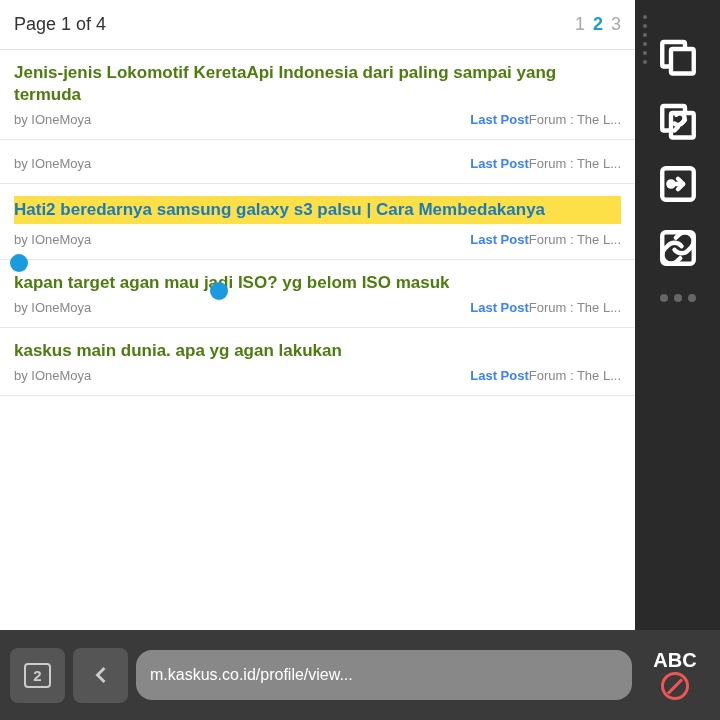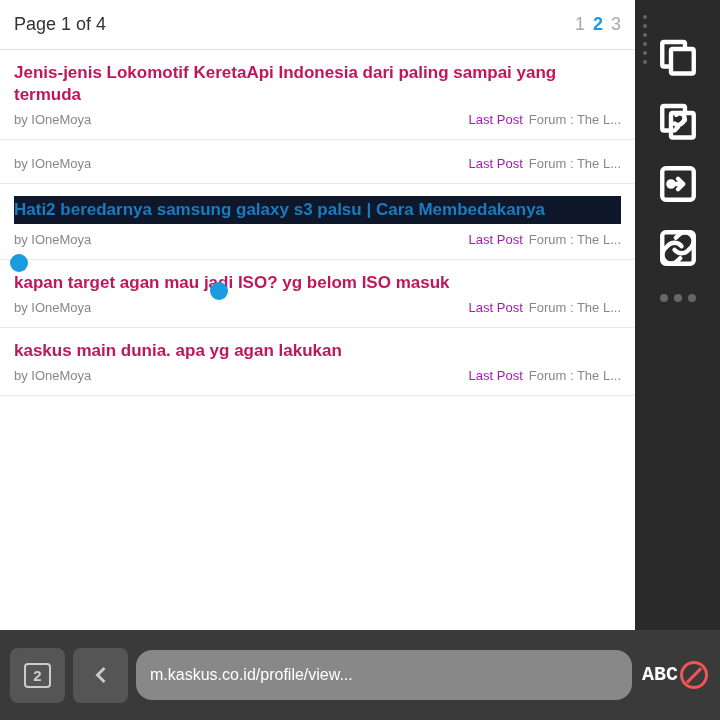--- a/index.html
+++ b/index.html
@@ -56,55 +56,56 @@
 
     
     .list-item {
       padding: 12px 14px;
       border-bottom: 1px solid #e8e8e8;
     }
 
     .item-title {
       font-size: 17px;
       font-weight: bold;
-      color: #be185d;
+      color: #4d7c0f;
       line-height: 1.3;
       margin-bottom: 6px;
     }
 
     .item-meta {
       font-size: 13px;
       color: #888;
       display: flex;
       align-items: center;
-      gap: 6px;
+      gap: 0;
       margin-top: 4px;
     }
 
     .item-meta .author {
       color: #888;
     }
 
     .item-meta .last-post {
       margin-left: auto;
-      color: #a21caf;
+      color: #3b82f6;
+      font-weight: bold;
     }
 
     .item-meta .forum {
       color: #888;
     }
 
     
     .item-highlighted-wrapper {
       position: relative;
       background: #fff;
     }
 
     .highlight-text {
-      background-color: #0f172a;
+      background-color: #fde047;
       color: #1a7bbf;
       font-size: 17px;
       font-weight: bold;
       line-height: 1.4;
       display: block;
       padding: 2px 0;
     }
 
     .selection-handle-left {
       width: 18px;
@@ -234,27 +235,26 @@
       color: #fff;
       font-size: 16px;
       white-space: nowrap;
       overflow: hidden;
     }
 
     .abc-btn {
       width: 70px;
       height: 60px;
       display: flex;
-      flex-direction: row;
+      flex-direction: column;
       align-items: center;
       justify-content: center;
       gap: 2px;
       cursor: pointer;
       flex-shrink: 0;
-      font-family: Liberation Mono, monospace;
     }
 
     .abc-text {
       color: #fff;
       font-size: 20px;
       font-weight: bold;
       line-height: 1;
     }
 
     .abc-cancel {

